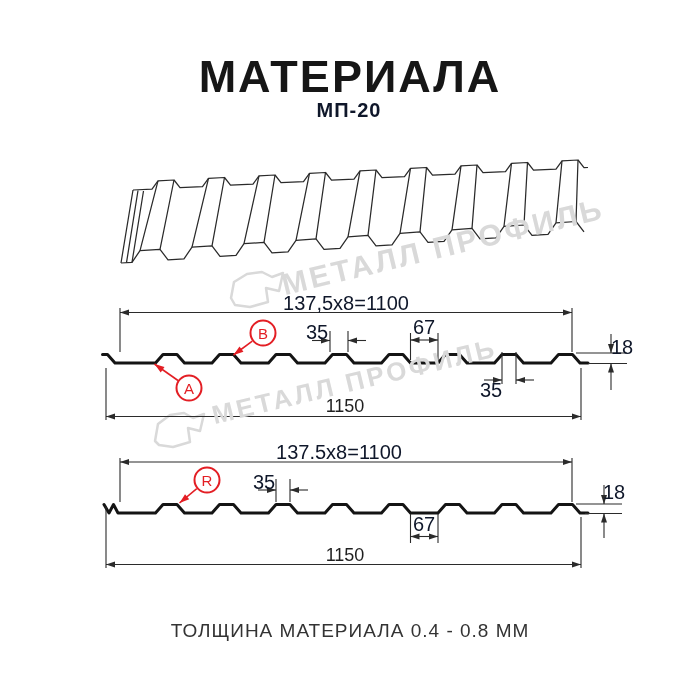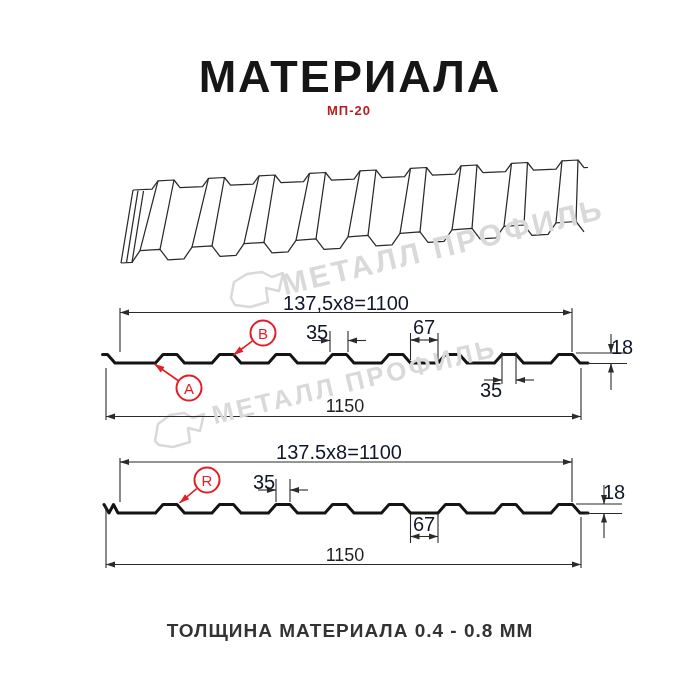--- a/index.html
+++ b/index.html
@@ -1,22 +1,22 @@
 <!DOCTYPE html>
 <html><head>
 <meta charset="utf-8">
 <style>
   html,body{margin:0;padding:0;}
   body{width:700px;height:700px;position:relative;background:#ffffff;overflow:hidden;
        font-family:"Liberation Sans","DejaVu Sans",sans-serif;}
   .abs{position:absolute;}
   .ctr{transform:translate(-50%,-50%);white-space:nowrap;}
   .title{font-size:45px;font-weight:700;letter-spacing:2px;color:#161616;}
-  .subtitle{font-size:13px;font-weight:600;letter-spacing:1px;color:#b91c1c;}
-  .footer-note{font-size:19px;font-weight:700;letter-spacing:1px;color:#333333;text-align:center;}
+  .subtitle{font-size:20px;font-weight:600;letter-spacing:1px;color:#0f172a;}
+  .footer-note{font-size:19px;font-weight:400;letter-spacing:1px;color:#333333;text-align:center;}
   .dim{font-size:20px;color:#0f172a;}
   .dim-big{font-size:18px;color:#1f1f1f;}
   .wm{position:absolute;color:#d9d9d9;font-weight:700;white-space:nowrap;
       transform-origin:0 100%;transform:rotate(-13.5deg);letter-spacing:3px;}
   .wm1{font-size:30px;}
   .wm2{font-size:26px;}
   .bubble{position:absolute;width:23px;height:23px;border:2px solid #e31e24;border-radius:50%;
           display:flex;align-items:center;justify-content:center;
           font-size:15px;color:#e31e24;transform:translate(-50%,-50%);background:transparent;}
   svg{position:absolute;left:0;top:0;}

